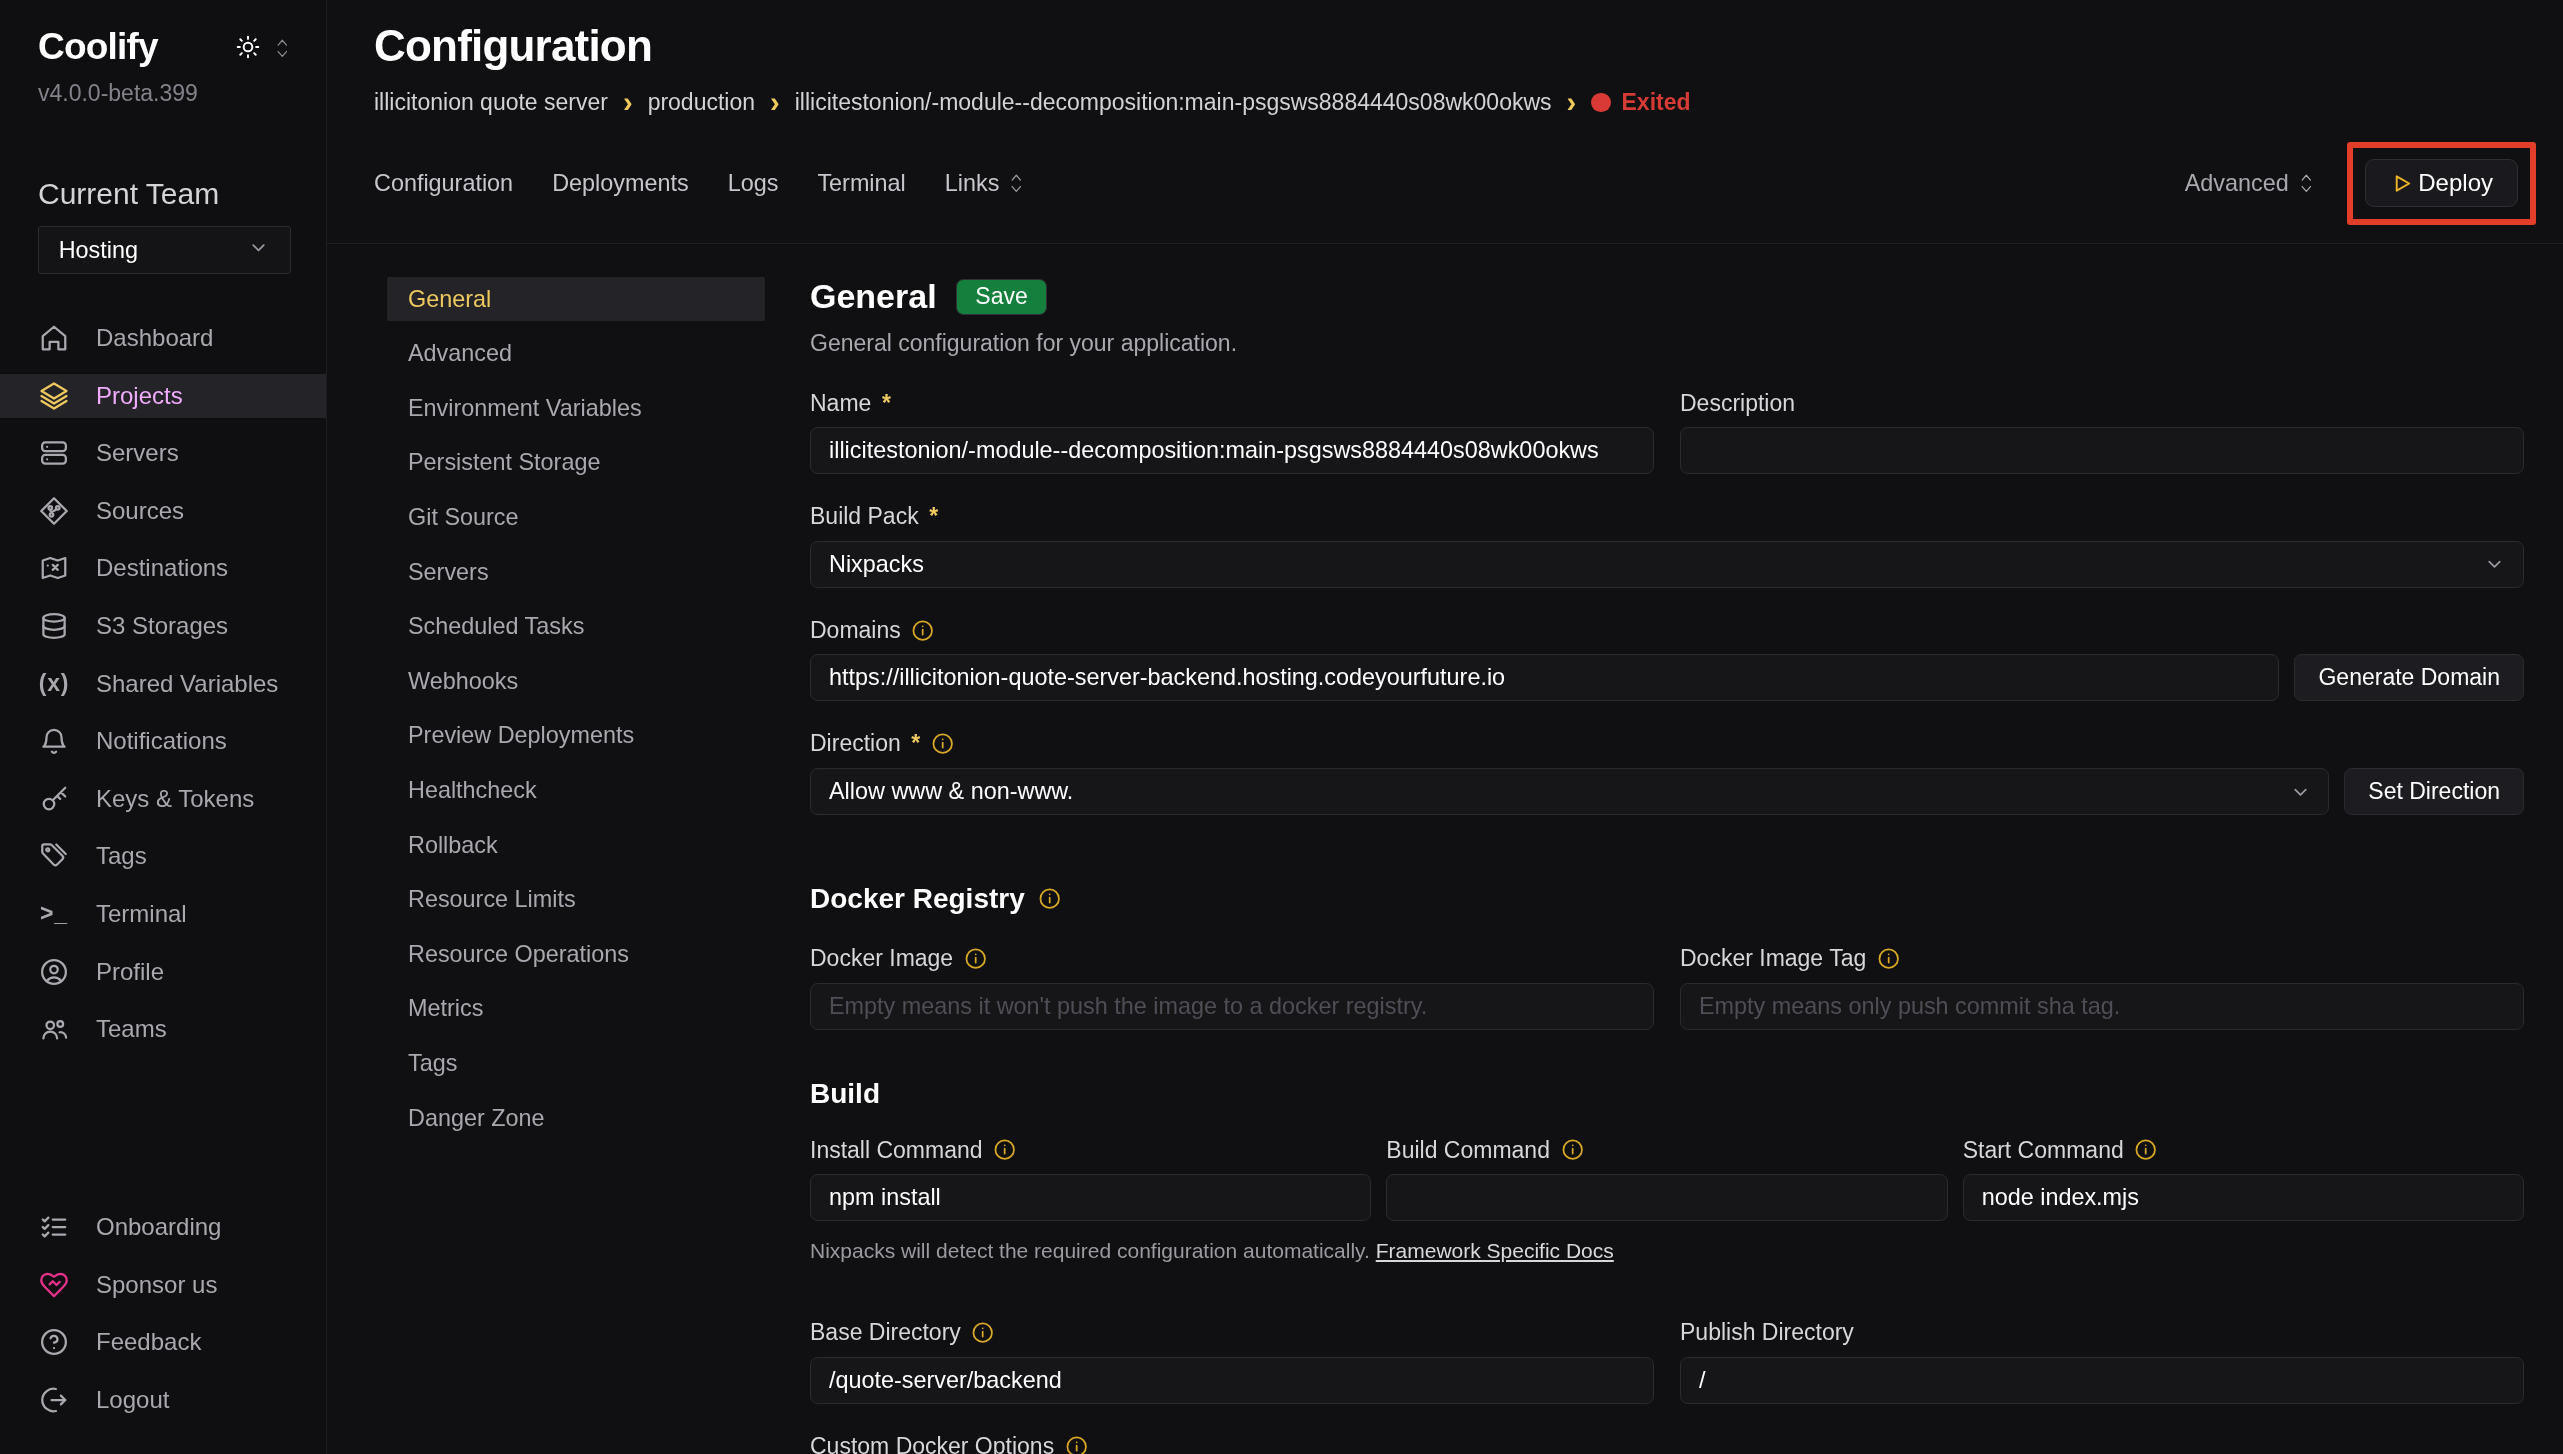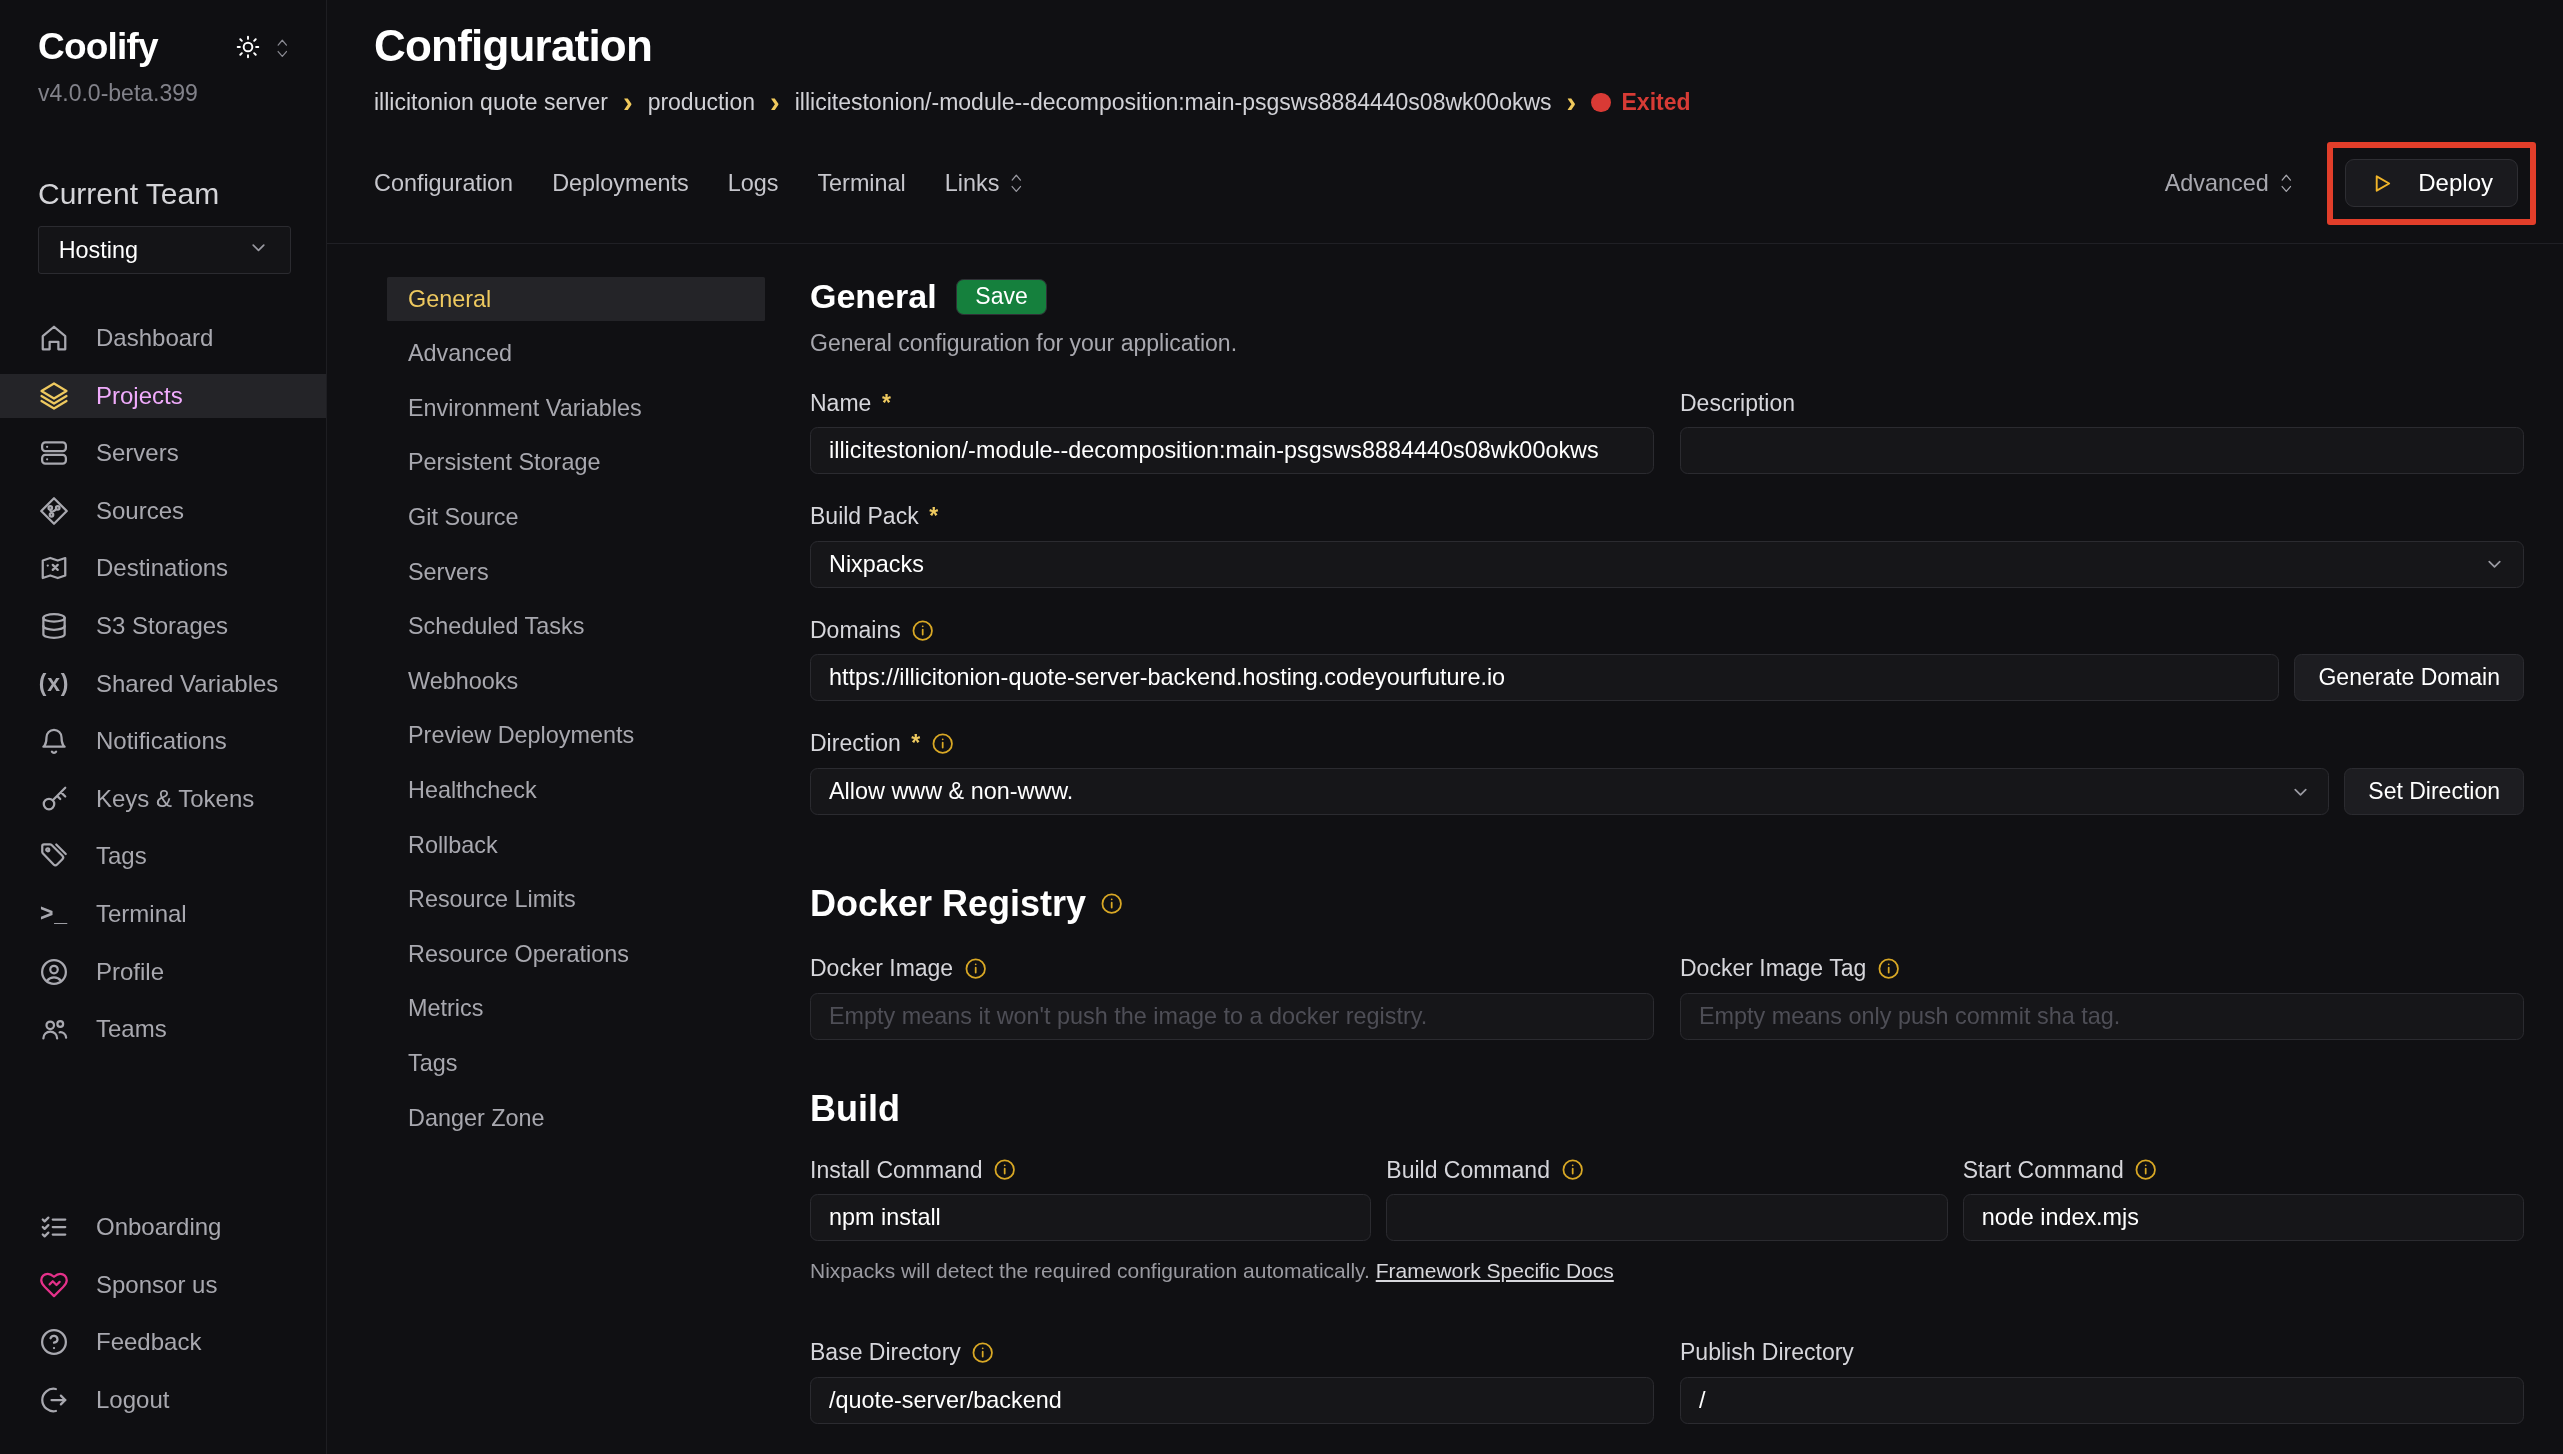--- a/index.html
+++ b/index.html
@@ -40,21 +40,21 @@
   .status-dot { width:19.7px; height:19.7px; border-radius:50%; background:#d93a35; }
 
   .tabbar { display:flex; align-items:center; justify-content:space-between; padding:26px 27px 0 47px; }
   .tabs { display:flex; align-items:center; gap:39px; font-size:23.4px; color:#c6c6cc; }
   .tab { cursor:pointer; display:flex; align-items:center; gap:9px; }
   .tab-right { display:flex; align-items:center; gap:33px; }
   .advanced { display:flex; align-items:center; gap:9px; font-size:23.4px; color:#a8a8af; cursor:pointer; }
   .updown { display:inline-flex; flex-direction:column; gap:1.5px; }
   .updown svg { width:16.6px; height:10.6px; }
   .deploy-annotation { border:6.8px solid #e23e2a; border-radius:3px; padding:11.3px 12px; }
-  .deploy-btn { display:flex; align-items:center; gap:25px; background:#1a1a1e; border:1.5px solid #2e2e33;
+  .deploy-btn { display:flex; align-items:center; gap:5px; background:#1a1a1e; border:1.5px solid #2e2e33;
                 border-radius:9px; height:48px; padding:0 24px; font-size:24px; color:#fff; cursor:pointer; }
   .divider { height:1.5px; background:#202025; margin-top:18px; }
 
   .content { display:flex; padding:33px 39px 0 60px; }
   .subnav { width:378px; flex-shrink:0; }
   .subnav-item { height:44px; margin-bottom:10.6px; display:flex; align-items:center; padding:0 21px;
                  font-size:23.4px; color:#a8a8af; cursor:pointer; border-radius:1.5px; }
   .subnav-item.active { background:#242428; color:#eec95f; }
 
   .form-col { flex:1; margin-left:45px; }
@@ -78,21 +78,21 @@
   .chev svg { width:23px; height:23px; }
 
   .row2 { display:grid; grid-template-columns:1fr 1fr; gap:0 26px; margin-top:30px; }
   .row3 { display:grid; grid-template-columns:1fr 1fr 1fr; gap:0 15px; margin-top:27px; }
   .mt38 { margin-top:29px; }
   .inline-row { display:flex; gap:15px; align-items:flex-end; }
   .inline-row .grow { flex:1; }
   .inline-btn { height:47px; padding:0 23px; background:#1d1d21; border:0.8px solid #2b2b30; border-radius:7.6px;
                 font-size:23px; color:#fff; white-space:nowrap; cursor:pointer; flex-shrink:0; }
 
-  h3 { font-size:36px; font-weight:800; display:flex; align-items:center; gap:13.6px; }
+  h3 { font-size:28px; font-weight:800; display:flex; align-items:center; gap:13.6px; }
   .h3-registry { margin-top:68px; }
   .h3-build { margin-top:48px; }
   .fields-after-h3 { margin-top:30px; }
 
   .note { margin-top:18px; font-size:21px; color:#9a9aa1; }
   .note a { color:#d8d8dd; text-decoration:underline; cursor:pointer; }
 
   .base-row { margin-top:56px; }
 
   svg.stroke { fill:none; stroke:currentColor; stroke-width:1.8; stroke-linecap:round; stroke-linejoin:round; }

